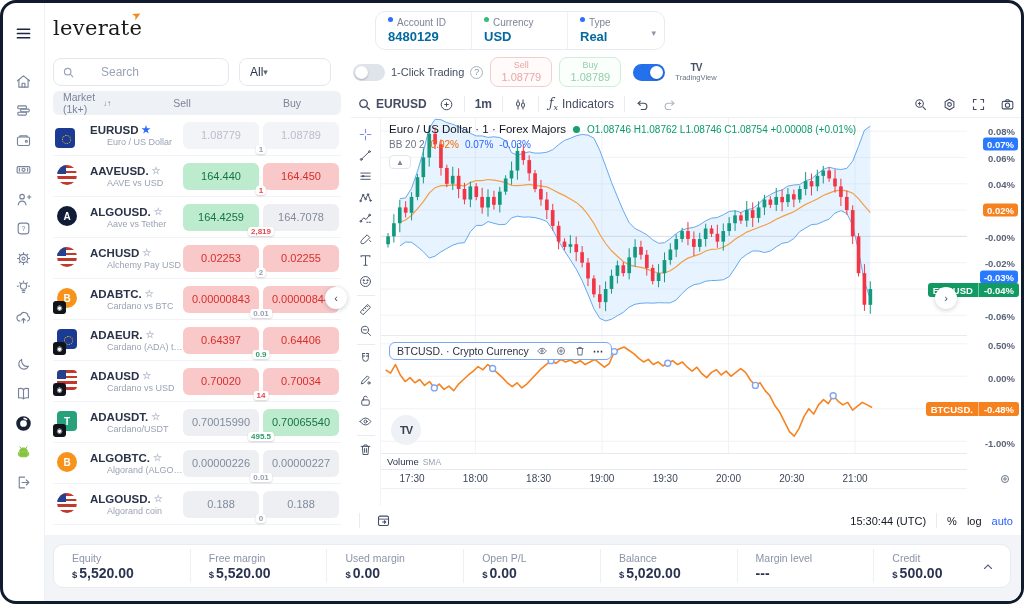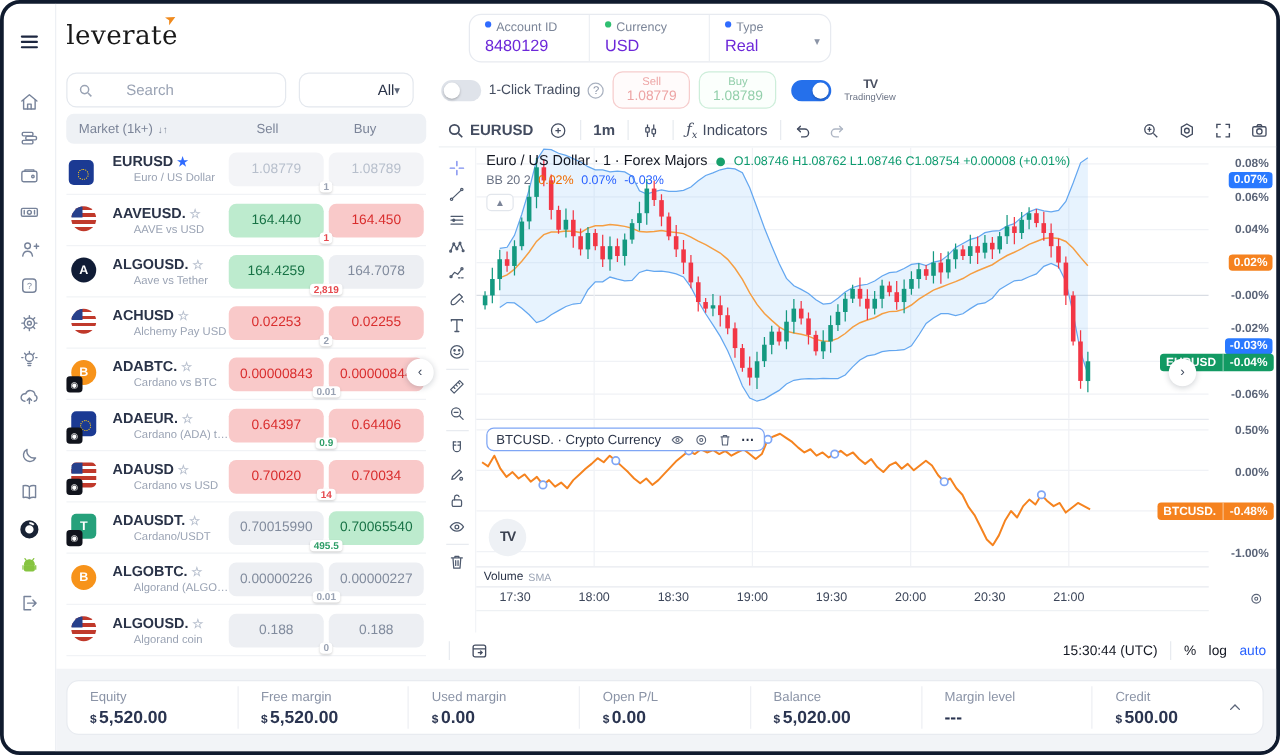--- a/index.html
+++ b/index.html
@@ -14,48 +14,48 @@
   
   .main{flex:1;display:flex;flex-direction:column;min-width:0;}
   .topbar{height:50px;display:flex;align-items:center;position:relative;flex-shrink:0;}
   .logo{font-family:"DejaVu Serif","Liberation Serif",serif;font-size:21px;color:#191919;letter-spacing:.3px;margin-left:8px;position:relative;}
   .logo .arrow{position:absolute;right:1px;top:-7px;color:#f08a1d;font-size:11px;transform:rotate(-28deg);}
   .acct-card{position:absolute;left:330px;top:8px;display:flex;border:1px solid #e7eaf0;border-radius:10px;background:#fff;}
   .acct-seg{padding:5px 14px 5px 12px;border-right:1px solid #edf0f4;position:relative;min-width:96px;}
   .acct-seg:last-child{border-right:none;}
   .acct-label{font-size:10px;color:#7c8699;display:flex;align-items:flex-start;gap:4px;}
   .dot{width:5px;height:5px;border-radius:50%;display:inline-block;}
-  .acct-value{font-size:13px;font-weight:normal;color:#6d28d9;margin-top:1px;}
+  .acct-value{font-size:13px;font-weight:bold;color:#0369a1;margin-top:1px;}
   .acct-chev{position:absolute;right:8px;top:16px;color:#8b94a6;font-size:9px;}
   
   .controls{height:38px;display:flex;align-items:center;padding-left:8px;flex-shrink:0;}
   .search{width:176px;height:28px;border:1px solid #e4e8ee;border-radius:8px;display:flex;align-items:center;padding:0 8px;gap:24px;color:#9aa3b4;}
   .search input{border:none;outline:none;font-size:12px;color:#3c4558;width:110px;background:transparent;font-family:inherit;}
   .search input::placeholder{color:#9aa3b4;}
-  .select{width:92px;height:28px;border:1px solid #e4e8ee;border-radius:8px;display:flex;align-items:center;justify-content:flex-end;padding:0 10px;font-size:12px;color:#2a3348;margin-left:10px;}
+  .select{width:92px;height:28px;border:1px solid #e4e8ee;border-radius:8px;display:flex;align-items:center;justify-content:flex-start;padding:0 10px;font-size:12px;color:#2a3348;margin-left:10px;}
   .select .chev{color:#5c6679;font-size:9px;}
   .oneclick{display:flex;align-items:center;gap:6px;margin-left:22px;font-size:11px;color:#454e61;}
   .tog{width:32px;height:17px;border-radius:9px;background:#dfe3ea;position:relative;}
   .tog .knob{position:absolute;left:2px;top:2px;width:13px;height:13px;border-radius:50%;background:#fff;box-shadow:0 1px 2px rgba(0,0,0,.25);}
   .tog.on{background:#2570eb;}
   .tog.on .knob{left:auto;right:2px;}
   .qm{width:13px;height:13px;border-radius:50%;border:1px solid #aab2c0;color:#8a93a6;font-size:9px;display:flex;align-items:center;justify-content:center;}
   .px-btn{width:62px;height:30px;border-radius:8px;margin-left:7px;display:flex;flex-direction:column;align-items:center;justify-content:center;line-height:1.1;}
   .px-btn.sell{border:1px solid #f6cdcd;background:#fffbfb;color:#eda4a4;}
   .px-btn.buy{border:1px solid #cdeeda;background:#fbfffc;color:#93cfab;}
   .px-btn .lb{font-size:9px;}
   .px-btn .pr{font-size:11px;}
   .tvlogo{margin-left:10px;display:flex;flex-direction:column;align-items:center;color:#4a5162;line-height:1;}
   .tvlogo .mark{font-size:10px;font-weight:bold;letter-spacing:-1px;}
   .tvlogo .txt{font-size:7.5px;margin-top:1px;color:#6a7284;}
   
   .body{flex:1;display:flex;min-height:0;padding-left:8px;}
   
   .watchlist{width:288px;flex-shrink:0;display:flex;flex-direction:column;}
-  .wl-head{height:24px;background:#eef1f5;border-radius:6px;display:flex;align-items:center;font-size:10.5px;color:#7b8498;padding:0 10px;}
+  .wl-head{height:24px;background:#eef1f5;border-radius:6px;display:flex;align-items:center;font-size:10.5px;color:#7b8498;padding:0 10px;gap:32px;}
   .wl-head .mk{flex:1;display:flex;gap:4px;align-items:center;}
   .wl-head .cs{width:78px;text-align:center;}
   .wl-rows{flex:1;overflow:hidden;}
   .wl-row{height:41px;display:flex;align-items:center;border-bottom:1px solid #f1f3f6;cursor:pointer;}
   .wl-ic{width:30px;height:30px;position:relative;flex-shrink:0;margin-right:7px;}
   .ic-main{position:absolute;width:20px;height:20px;border-radius:50%;top:4px;left:4px;display:flex;align-items:center;justify-content:center;color:#fff;font-size:10px;font-weight:bold;overflow:hidden;}
   .ic-main.sq{border-radius:4px;}
   .ic-sub{position:absolute;width:13px;height:13px;border-radius:3px;background:#10131c;bottom:0;left:0;display:flex;align-items:center;justify-content:center;color:#fff;font-size:7px;}
   .ic-sub2{position:absolute;width:14px;height:14px;border-radius:3px;top:0;right:1px;overflow:hidden;}
   .flag-us{background:linear-gradient(#c0392b 0 14%,#fff 14% 28%,#c0392b 28% 42%,#fff 42% 56%,#c0392b 56% 70%,#fff 70% 84%,#c0392b 84%);position:relative;}

